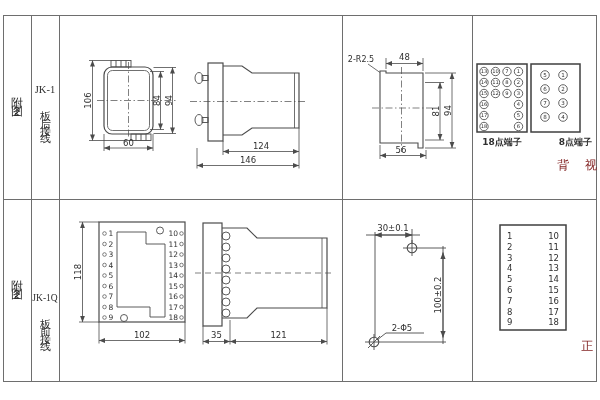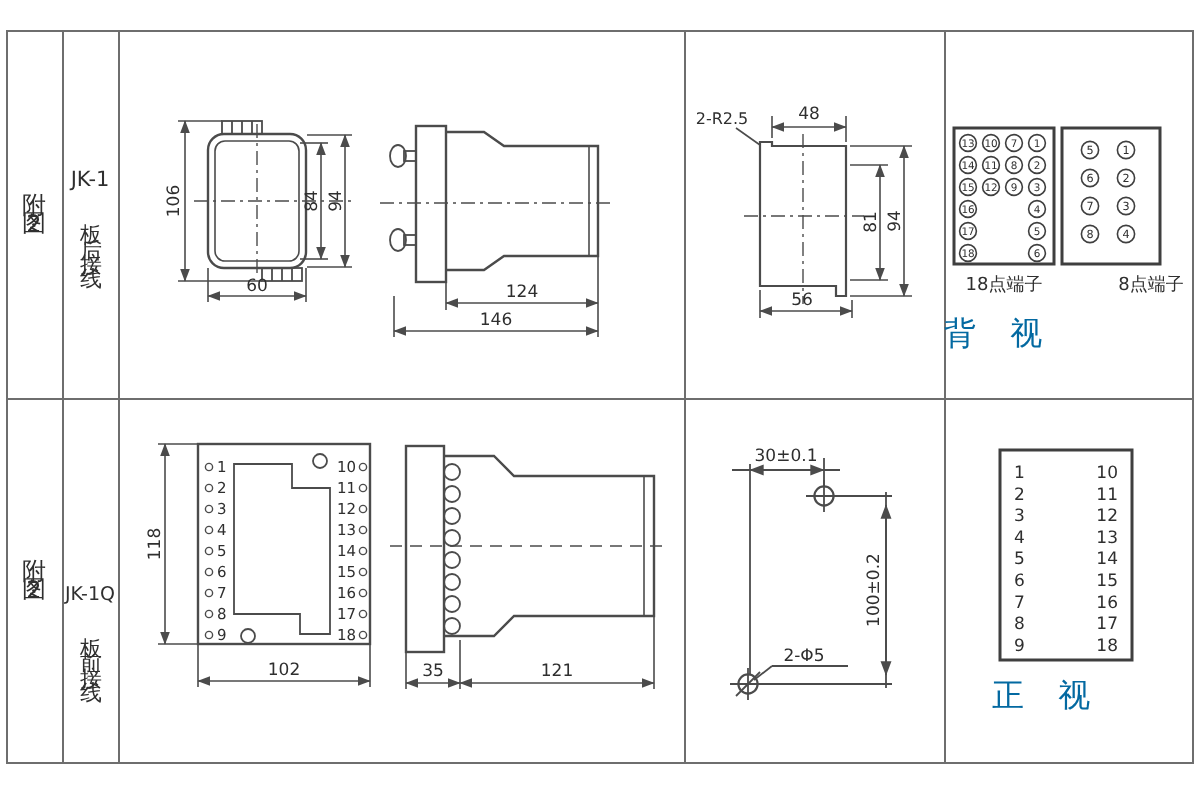--- a/index.html
+++ b/index.html
@@ -6,25 +6,25 @@
   #stage{position:relative;width:600px;height:400px;background:#ffffff;overflow:hidden;
          font-family:"DejaVu Sans", sans-serif;color:#2f2f2f;}
   #stage svg{position:absolute;left:0;top:0;}
   svg text{font-family:"DejaVu Sans", sans-serif;fill:#2f2f2f;}
   .dim{font-size:8.5px;}
   .dim-s{font-size:8px;}
   .tnum{font-size:5.2px;}
   .tnum8{font-size:5.6px;}
   .pnum{font-size:7.5px;}
   .tabnum{font-size:8.5px;}
-  .hlabel{position:absolute;font-size:9px;text-align:center;color:#2f2f2f;}
-  .viewlabel{position:absolute;font-size:16px;text-align:left;color:#0369a1;word-spacing:12px;}
+  .hlabel{position:absolute;font-size:9px;text-align:center;color:#2f2f2f;font-weight:bold;}
+  .viewlabel{position:absolute;font-size:12px;text-align:right;color:#7f1d1d;word-spacing:12px;}
   .cell-label{position:absolute;display:flex;flex-direction:column;align-items:center;justify-content:center;}
   .v-text{writing-mode:vertical-lr;text-orientation:upright;letter-spacing:9px;font-size:12px;line-height:1;}
-  .model-text{font-size:10.5px;margin-bottom:7px;}
+  .model-text{font-size:10.5px;margin-bottom:7px;font-family:Liberation Serif, serif;}
 </style>
 </head>
 <body>
 
 <div id="stage">
 
 <svg width="600" height="400" viewBox="0 0 600 400">
   <defs>
     <marker id="ar" viewBox="0 0 10 10" refX="9.5" refY="5" markerWidth="8" markerHeight="8" orient="auto-start-reverse">
       <path d="M0,1.2 L10,5 L0,8.8 Z" fill="#4b4b4b"></path>

